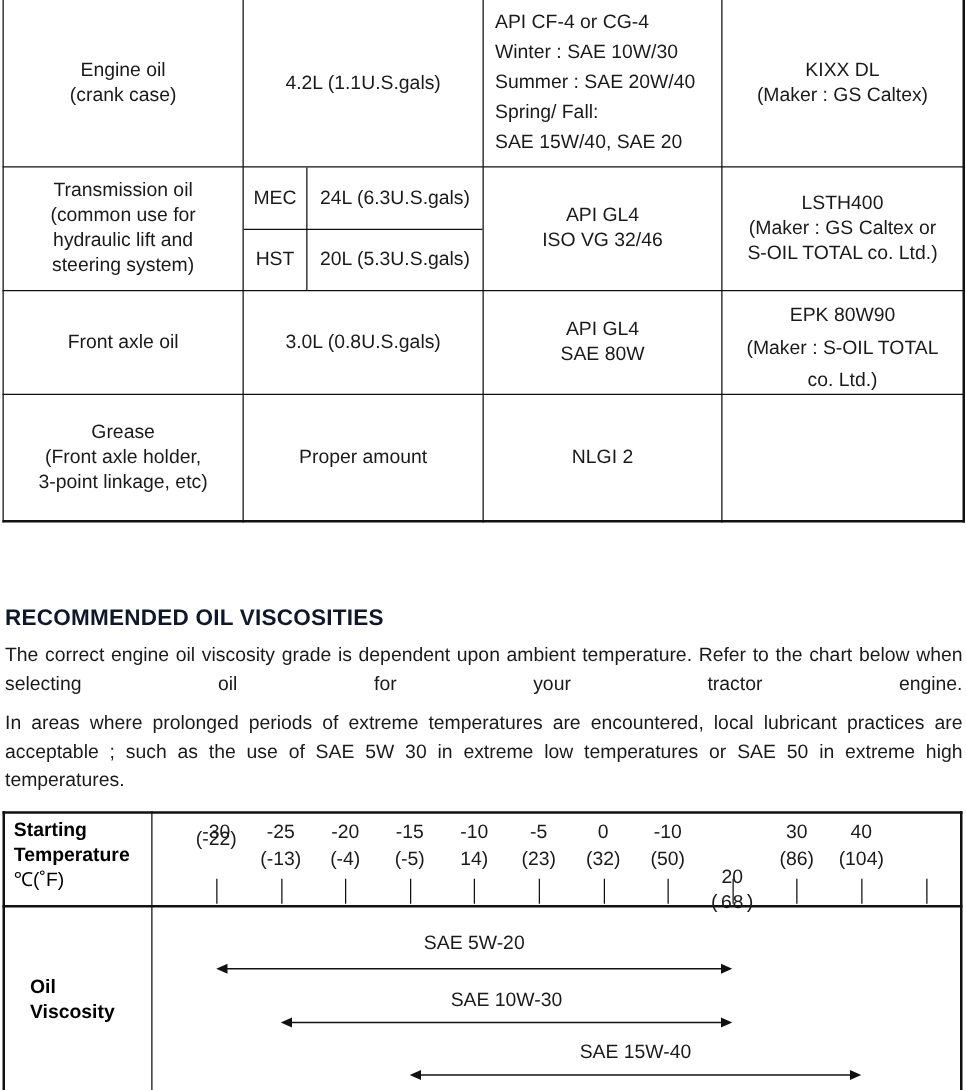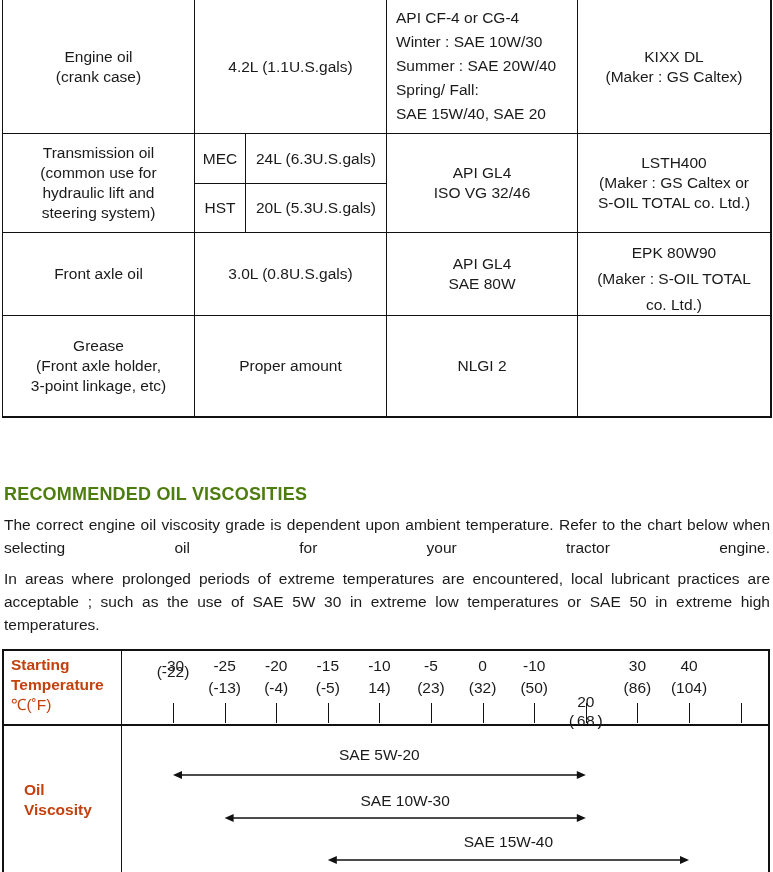--- a/index.html
+++ b/index.html
@@ -4,24 +4,24 @@
 <style>
   html, body { margin:0; padding:0; background:#ffffff; }
   body { width:773px; height:872px; position:relative; overflow:hidden;
          font-family:"Liberation Sans", sans-serif; color:#1a1a1a; }
   .abs { position:absolute; }
   
   .tline { position:absolute; background:#111; }
   .cell { position:absolute; display:flex; flex-direction:column; align-items:center; justify-content:center;
           text-align:center; font-size:15.5px; line-height:20px; color:#1a1a1a; }
   .cell.left { align-items:flex-start; text-align:left; }
-  .heading { position:absolute; left:4px; top:484px; font-size:18px; font-weight:bold; color:#4d7c0f; letter-spacing:0.2px; }
+  .heading { position:absolute; left:4px; top:484px; font-size:18px; font-weight:bold; color:#0f172a; letter-spacing:0.2px; }
   .para { position:absolute; left:4px; width:766px; font-size:15.5px; line-height:23px; text-align:justify; color:#1a1a1a; }
   .para.last::after { content:""; display:inline-block; width:100%; }
-  .vlabel { position:absolute; font-size:15.5px; font-weight:bold; line-height:20px; color:#c2410c; }
+  .vlabel { position:absolute; font-size:15.5px; font-weight:bold; line-height:20px; color:#000000; }
   .temp { position:absolute; font-size:15.5px; line-height:20px; text-align:center; width:50px; color:#1a1a1a; }
   .tick { position:absolute; width:1px; height:20px; background:#111; top:703px; }
   .rlabel { position:absolute; font-size:15.5px; color:#1a1a1a; text-align:center; }
 </style>
 </head>
 <body>
 
 <div>
 
   <div class="tline" style="left:2px; top:133px; width:770px; height:1px;"></div>

